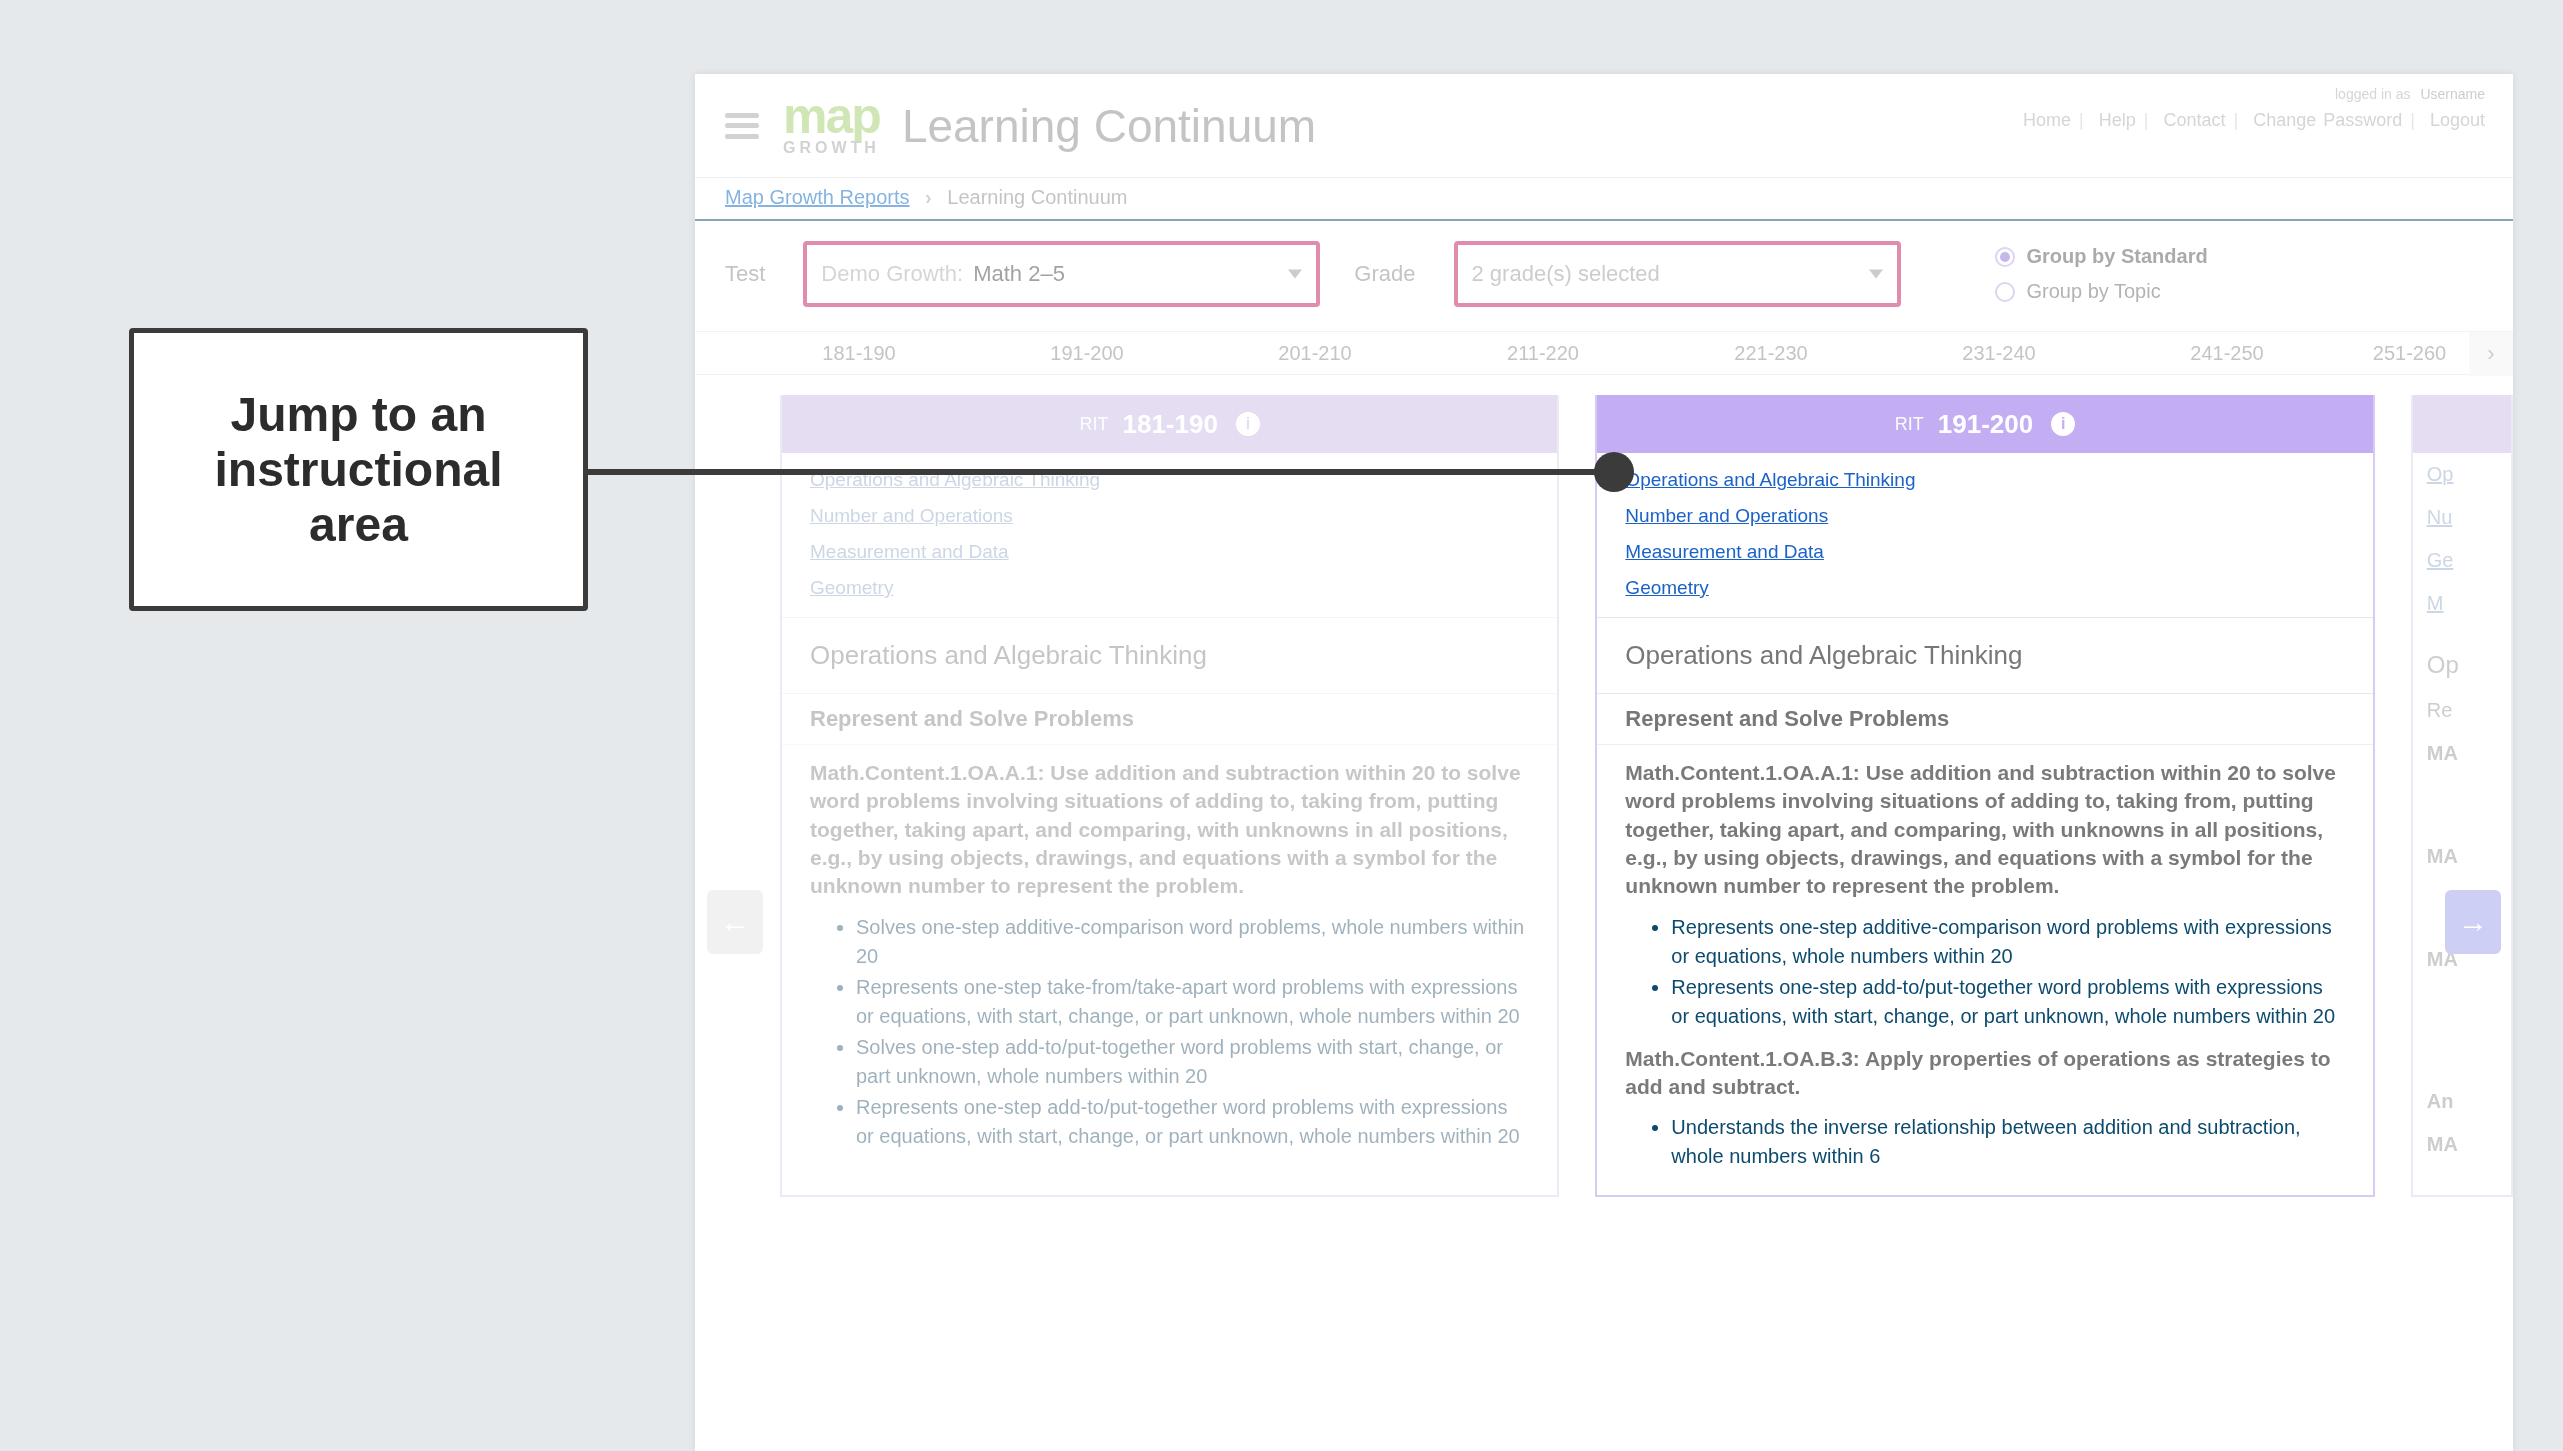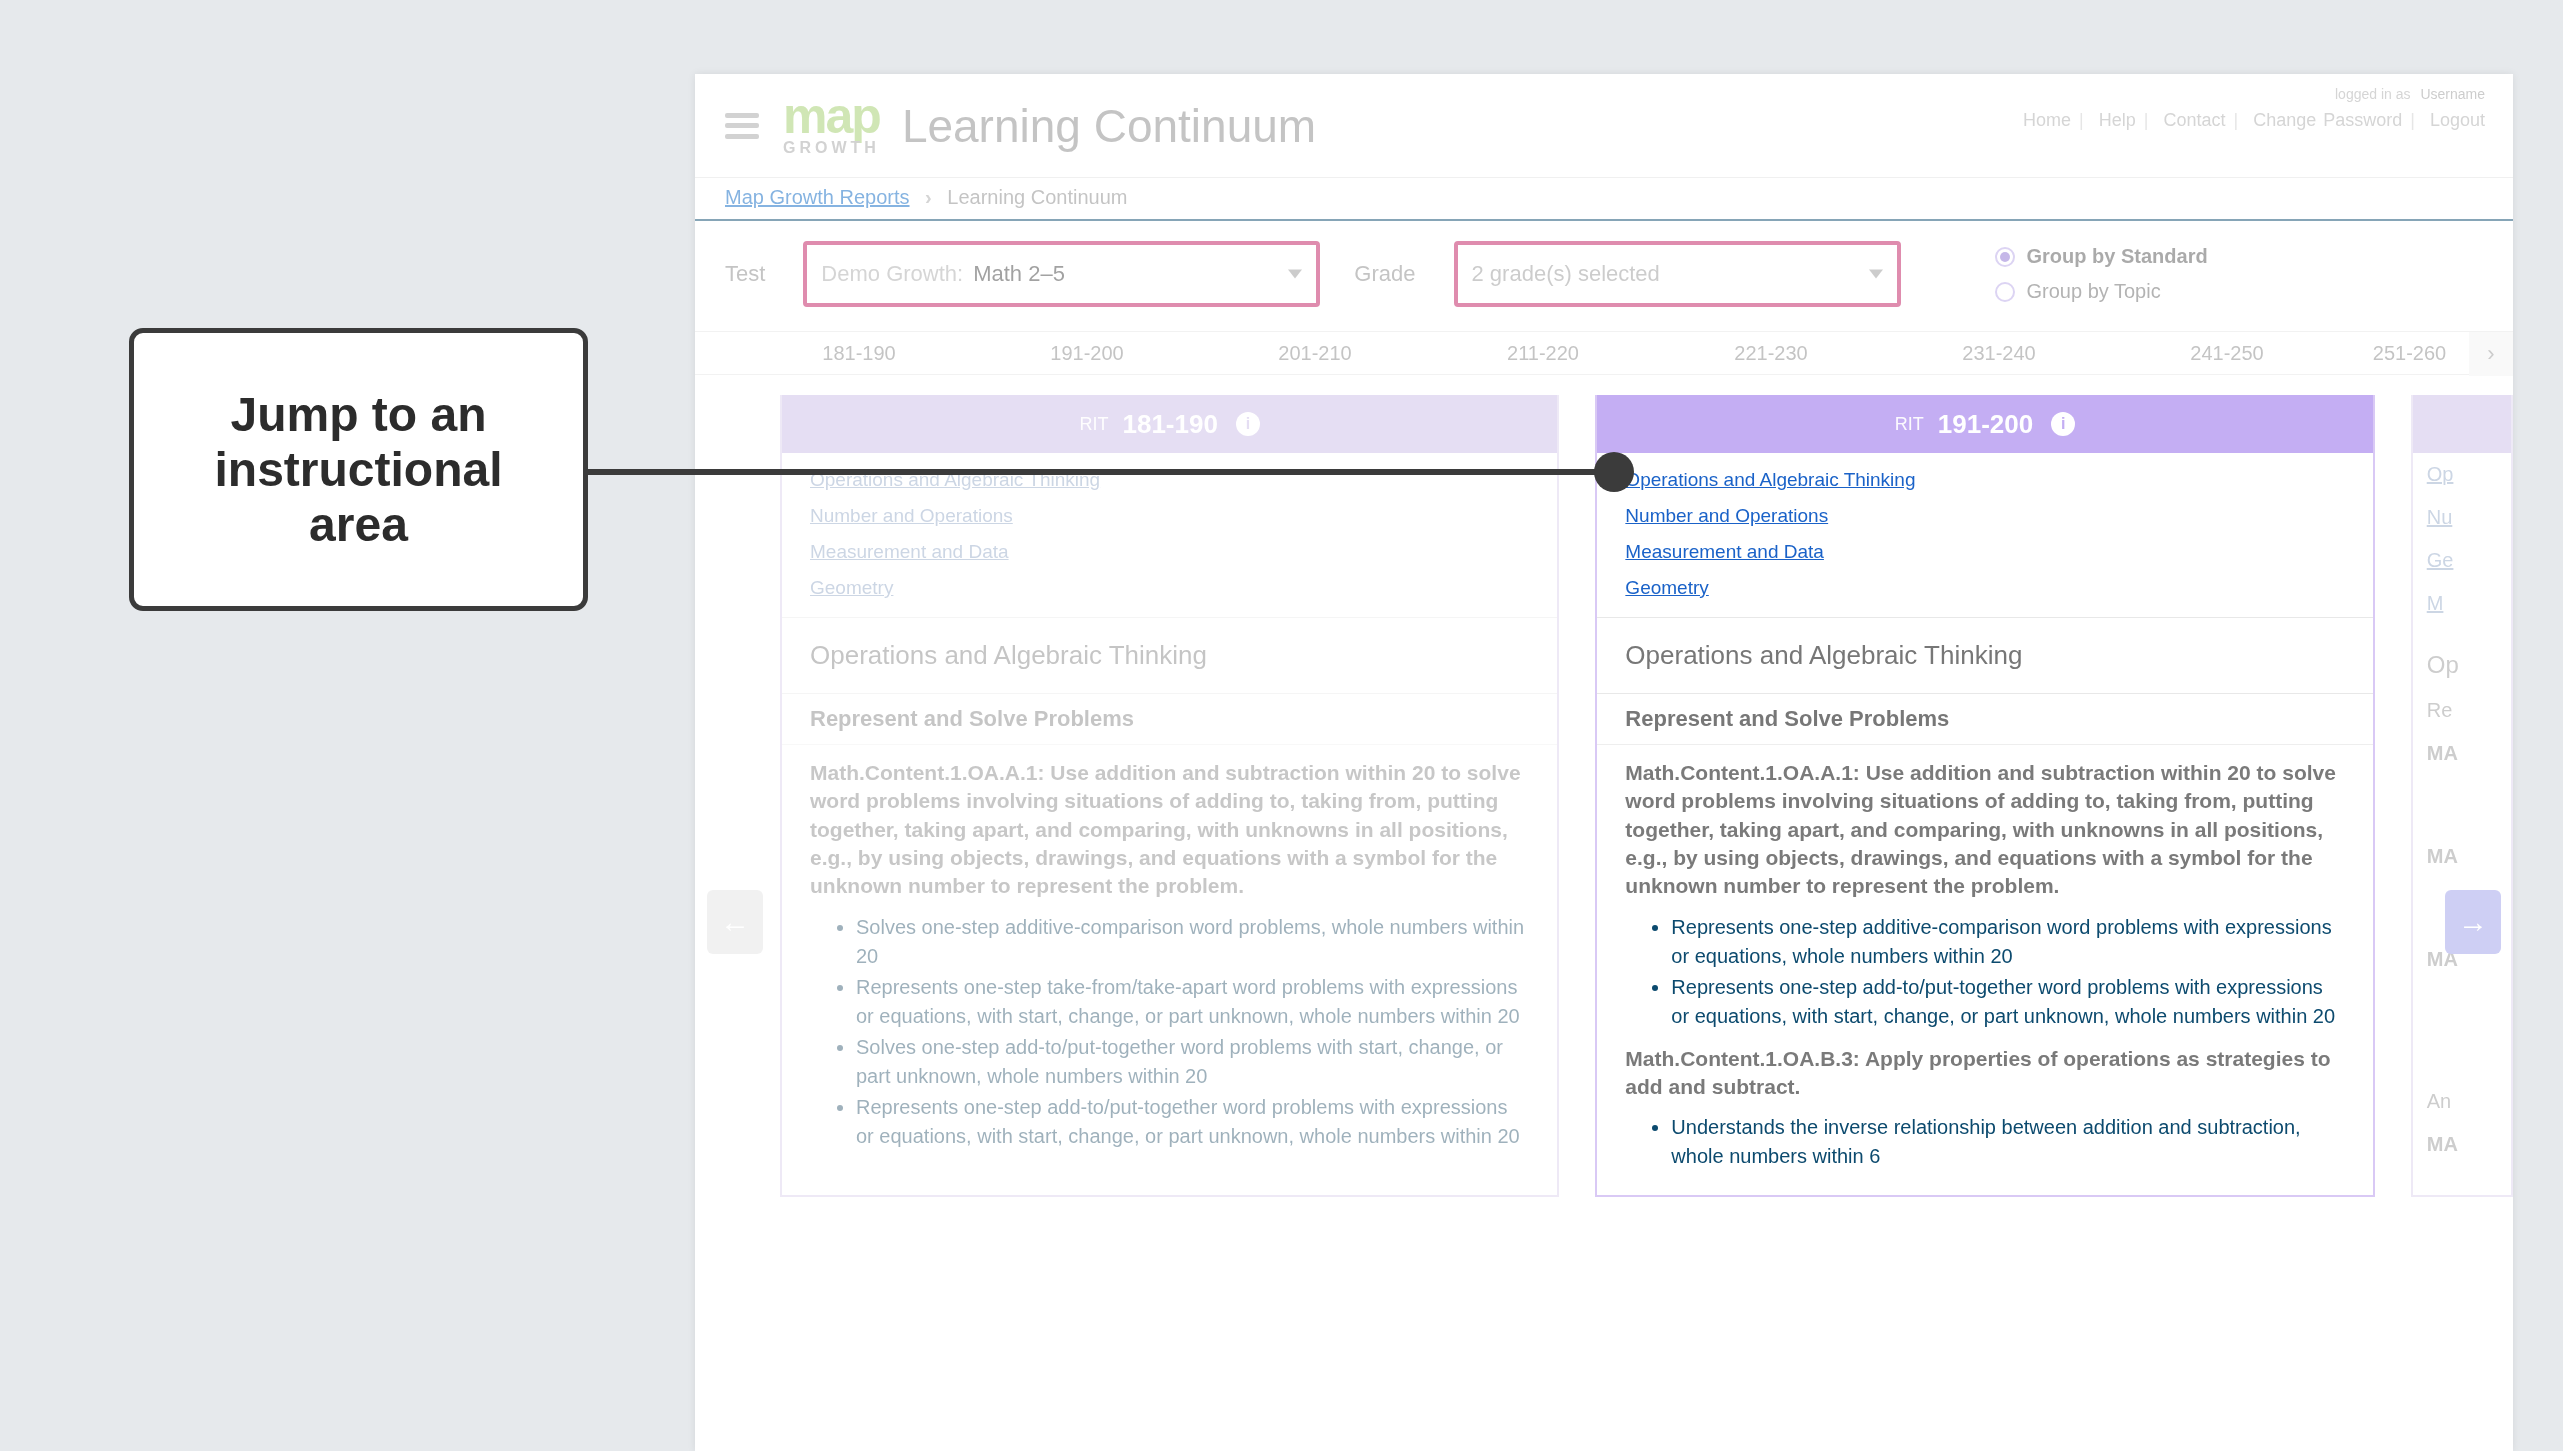--- a/index.html
+++ b/index.html
@@ -147,21 +147,21 @@
   }
   
   .callout {
     position:absolute;
     left: 129px;
     top: 328px;
     width: 459px;
     height: 283px;
     background:#fff;
     border:5px solid #3b3b3b;
-    border-radius: 14px;
+    border-radius: 4px;
     display:flex; align-items:center; justify-content:center;
     text-align:center;
     font-size:48px; font-weight:700; color:#2c2c2c;
     padding: 20px 40px;
     z-index:10;
   }
   .callout-line{
     position:absolute;
     left: 588px;
     top: 469px;
@@ -318,21 +318,21 @@
         <div class="rit-head"></div>
         <div class="peek-line peek-link">Op</div>
         <div class="peek-line peek-link">Nu</div>
         <div class="peek-line peek-link">Ge</div>
         <div class="peek-line peek-link">M</div>
         <div class="peek-line" style="margin-top:16px;font-size:24px;">Op</div>
         <div class="peek-line">Re</div>
         <div class="peek-line" style="font-weight:700;">MA</div>
         <div class="peek-line" style="margin-top:60px;font-weight:700;">MA</div>
         <div class="peek-line" style="margin-top:60px;font-weight:700;">MA</div>
-        <div class="peek-line" style="margin-top:99px;font-weight:400;">An</div>
+        <div class="peek-line" style="margin-top:99px;font-weight:700;">An</div>
         <div class="peek-line" style="font-weight:700;">MA</div>
       </div>
     </div>
     <div class="side-arrow right">→</div>
   </div>
 
 </div>
 
 <div class="callout">
   <span>Jump to an instructional area</span>

